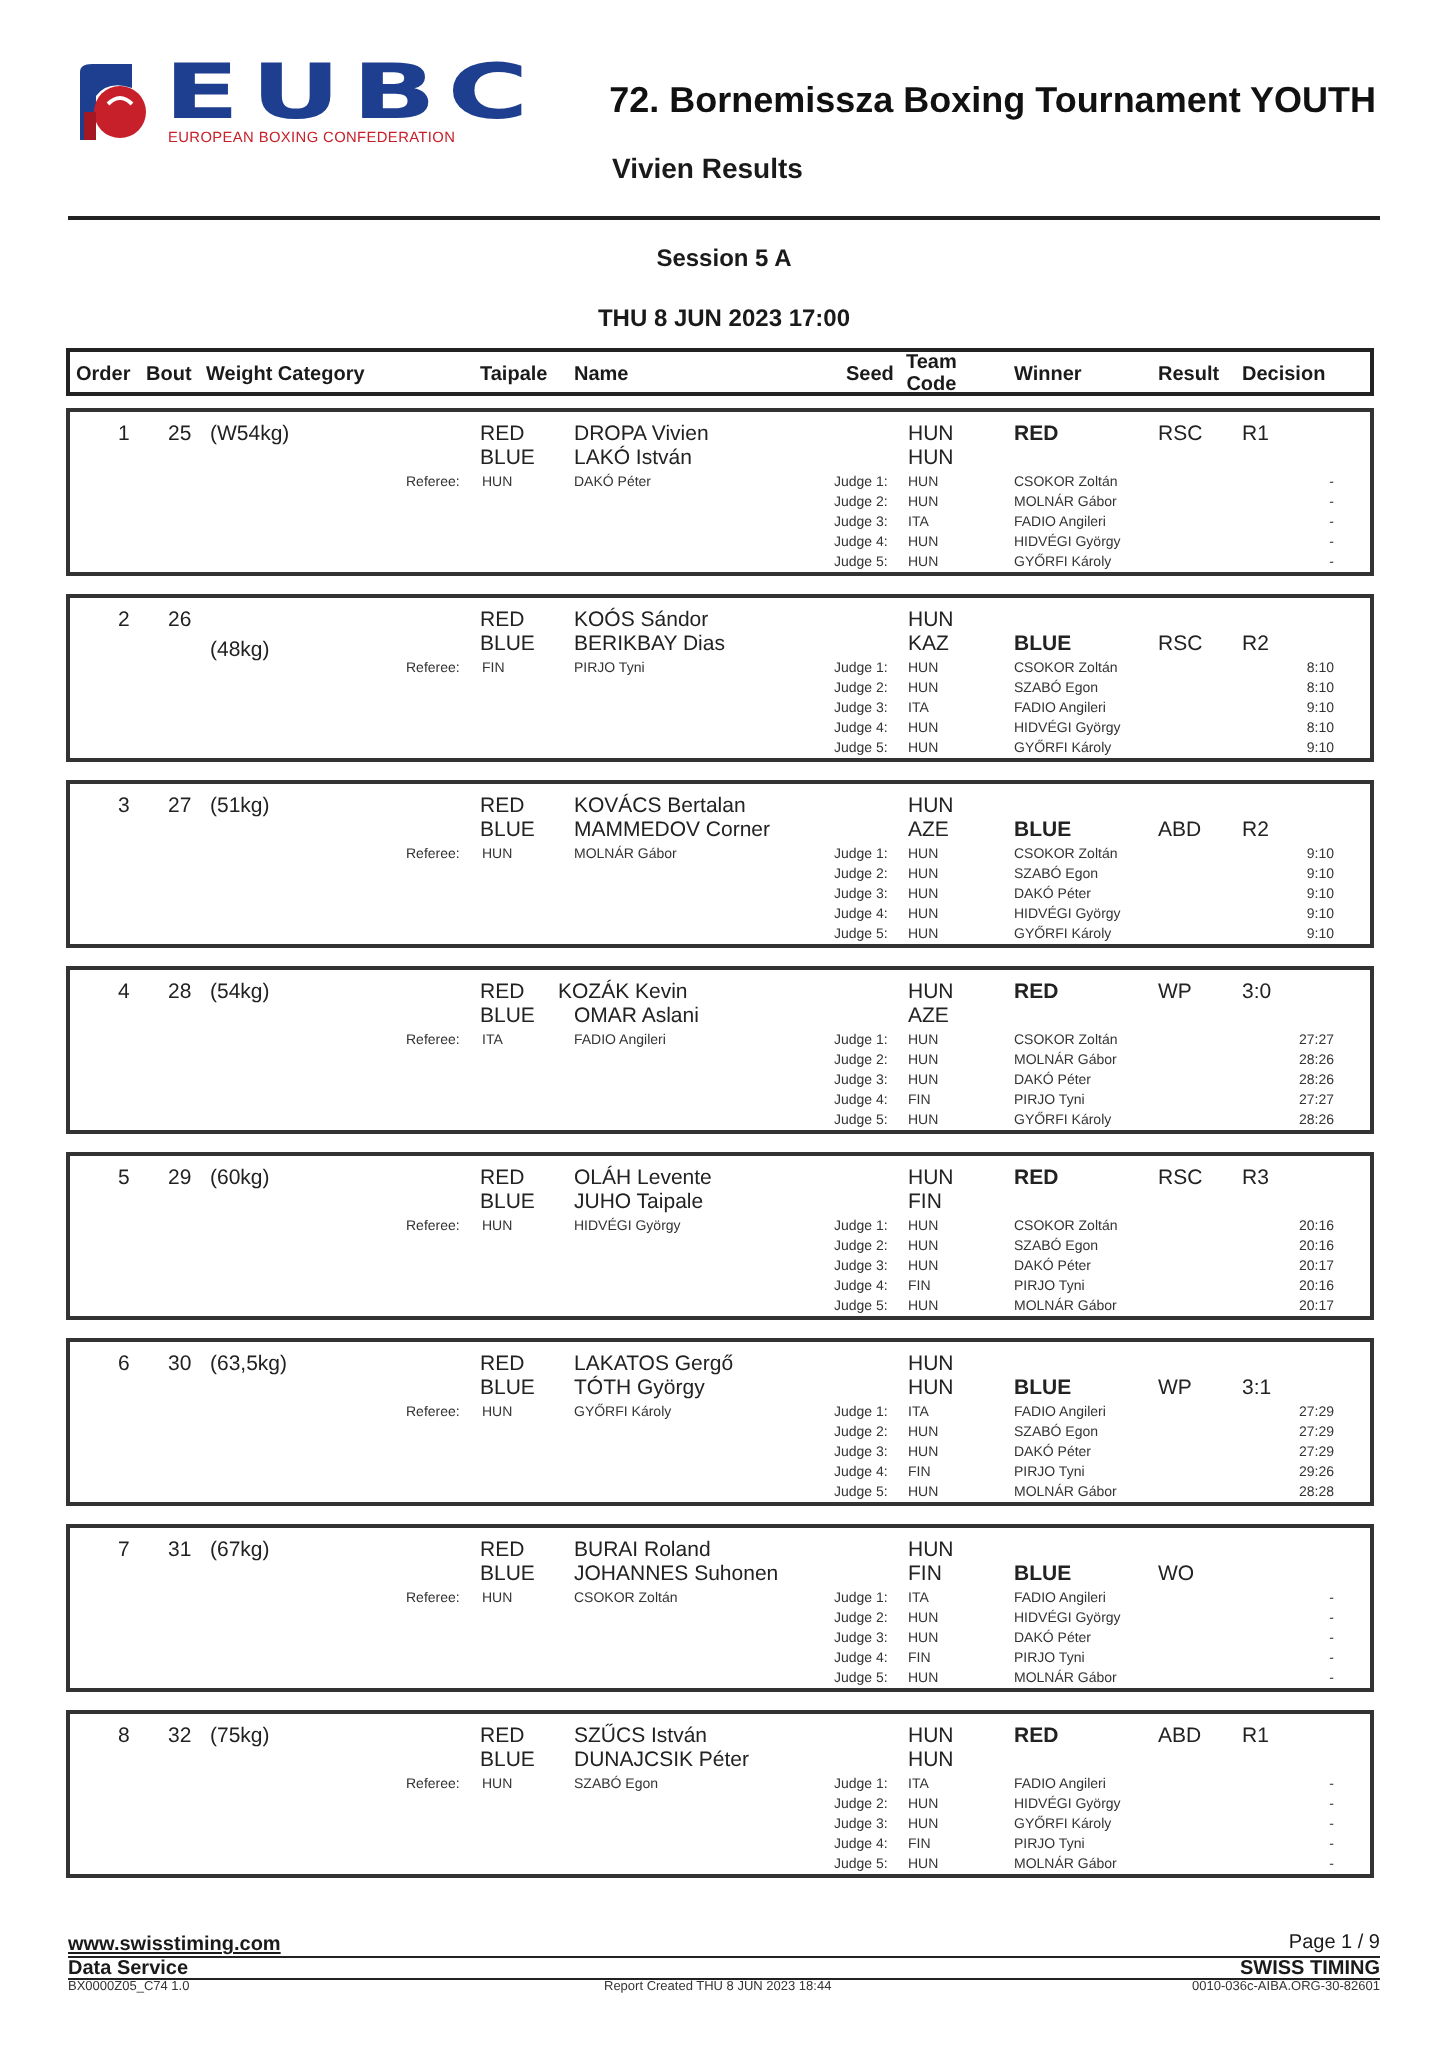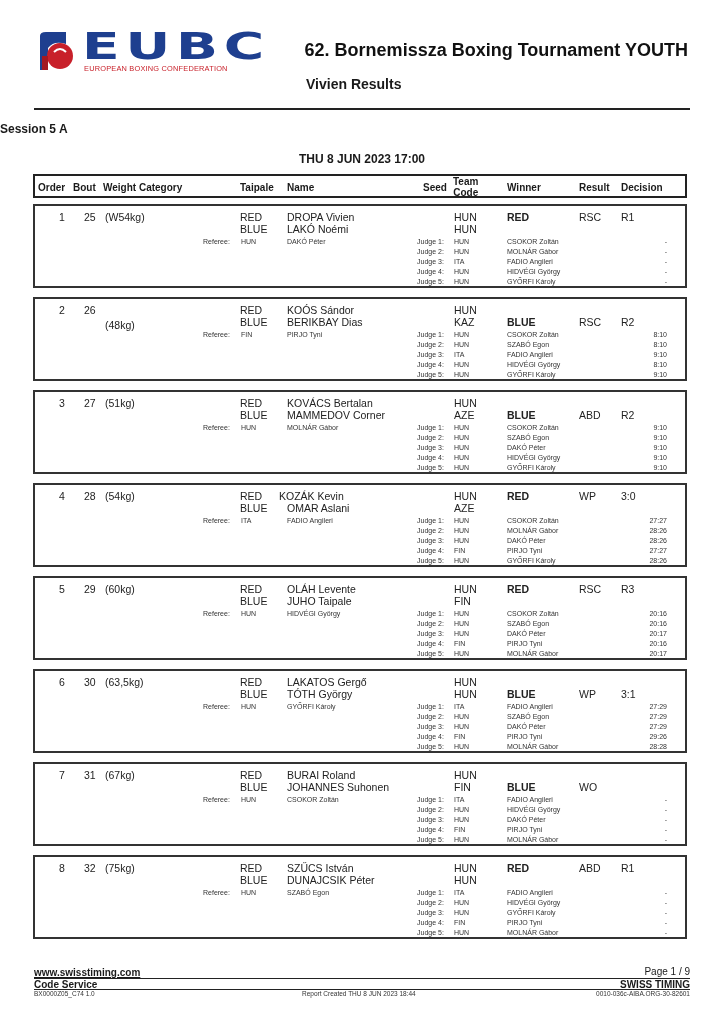--- a/index.html
+++ b/index.html
@@ -8,21 +8,21 @@
 
   
   .logo { left: 36px; top: 28px; width: 245px; height: 48px; }
   .logo-mark { position: absolute; left: 0; top: 2px; width: 38px; height: 42px; }
   .logo-text { position: absolute; left: 46px; top: -4px; font-family: "DejaVu Sans", sans-serif; font-weight: bold; font-size: 38px; letter-spacing: 4px; color: #1e3f8f; transform: scaleX(1.45); transform-origin: left top; }
   .logo-sub { position: absolute; left: 48px; top: 36px; font-size: 7.4px; font-weight: normal; color: #c8202a; letter-spacing: 0.2px; white-space: nowrap; }
 
   .title { right: 36px; top: 40px; font-size: 18px; font-weight: bold; color: #111; }
   .subtitle { left: 306px; top: 76px; font-size: 14px; font-weight: bold; }
   .hr-top { left: 34px; top: 108px; width: 656px; height: 2px; background: #222; }
-  .session { left: 0; width: 724px; top: 122px; font-size: 12px; font-weight: bold; }
+  .session { left: 0; width: 724px; top: 122px; text-align: center; font-size: 12px; font-weight: bold; }
   .datetime { left: 0; width: 724px; top: 152px; text-align: center; font-size: 12px; font-weight: bold; }
 
   .thead { left: 33px; top: 174px; width: 654px; height: 24px; border: 2px solid #222; box-sizing: border-box; font-size: 10px; font-weight: bold; }
   .thead span { position: absolute; top: 6px; white-space: nowrap; }
   .thead .tc { top: 0; line-height: 11px; text-align: center; }
 
   .bout { position: absolute; left: 33px; width: 654px; height: 84px; border: 2px solid #333; box-sizing: border-box; font-size: 10px; }
   .bout .c { position: absolute; white-space: nowrap; }
   .bout .big { font-size: 10.5px; color: #222; }
   .bout .small { font-size: 7px; color: #333; }
@@ -45,21 +45,21 @@
   <svg class="logo-mark" viewBox="0 0 38 42">
     <path d="M4 6 Q4 2 10 2 L30 2 L30 14 Q18 10 12 18 L12 40 L4 40 Z" fill="#1e3f8f"></path>
     <circle cx="24" cy="26" r="13" fill="#c8202a"></circle>
     <path d="M18 22 Q24 16 30 22" stroke="#fff" stroke-width="2" fill="none"></path>
     <rect x="6" y="26" width="6" height="14" fill="#a31822"></rect>
   </svg>
   <div class="logo-text">EUBC</div>
   <div class="logo-sub">EUROPEAN BOXING CONFEDERATION</div>
 </div>
 
-<div class="abs title">62. Bornemissza Boxing Tournament YOUTH</div>
+<div class="abs title">72. Bornemissza Boxing Tournament YOUTH</div>
 <div class="abs subtitle">Vivien Results</div>
 <div class="abs hr-top"></div>
 <div class="abs session">Session 5 A</div>
 <div class="abs datetime">THU 8 JUN 2023  17:00</div>
 
 <div class="abs thead">
   <span style="left:3px">Order</span>
   <span style="left:38px">Bout</span>
   <span style="left:68px">Weight Category</span>
   <span style="left:205px">Taipale</span>
@@ -75,21 +75,21 @@
 </div>
 
 <div id="bouts">
     <div class="bout" style="top: 204px;">
     <span class="c big" style="left:24px;top:5px">1</span>
     <span class="c big" style="left:49px;top:5px">25</span>
     <span class="c big" style="left:70px;top:5px">(W54kg)</span>
     <span class="c big" style="left:205px;top:5px">RED</span>
     <span class="c big" style="left:205px;top:17px">BLUE</span>
     <span class="c big" style="left:252px;top:5px">DROPA Vivien</span>
-    <span class="c big" style="left:252px;top:17px">LAKÓ Noémi</span>
+    <span class="c big" style="left:252px;top:17px">LAKÓ István</span>
     <span class="c big" style="left:419px;top:5px">HUN</span>
     <span class="c big" style="left:419px;top:17px">HUN</span>
     <span class="c big bold winner" style="left: 472px; top: 5px;">RED</span>
     <span class="c big outc" style="left: 544px; top: 5px;">RSC</span>
     <span class="c big outc" style="left: 586px; top: 5px;">R1</span>
     <span class="c small" style="left:168px;top:32px">Referee:</span>
     <span class="c small" style="left:206px;top:32px">HUN</span>
     <span class="c small" style="left:252px;top:32px">DAKÓ Péter</span>
     <div class="judges">
         <span class="c small" style="top: 32px; left: 382px;">Judge 1:</span>
@@ -385,18 +385,18 @@
         <span class="c small" style="top: 72px; left: 419px;">HUN</span>
         <span class="c small" style="top: 72px; left: 472px;">MOLNÁR Gábor</span>
         <span class="c small" style="top: 72px; right: 18px;">-</span>
       </div>
   </div>
   </div>
 
 <div class="abs footer-link">www.swisstiming.com</div>
 <div class="abs footer-page">Page 1 / 9</div>
 <div class="abs footer-line1"></div>
-<div class="abs footer-ds">Code Service</div>
+<div class="abs footer-ds">Data Service</div>
 <div class="abs footer-st">SWISS TIMING</div>
 <div class="abs footer-line2"></div>
 <div class="abs footer-code">BX0000Z05_C74 1.0</div>
 <div class="abs footer-report">Report Created  THU 8 JUN 2023 18:44</div>
 <div class="abs footer-id">0010-036c-AIBA.ORG-30-82601</div>
 
 </body></html>

